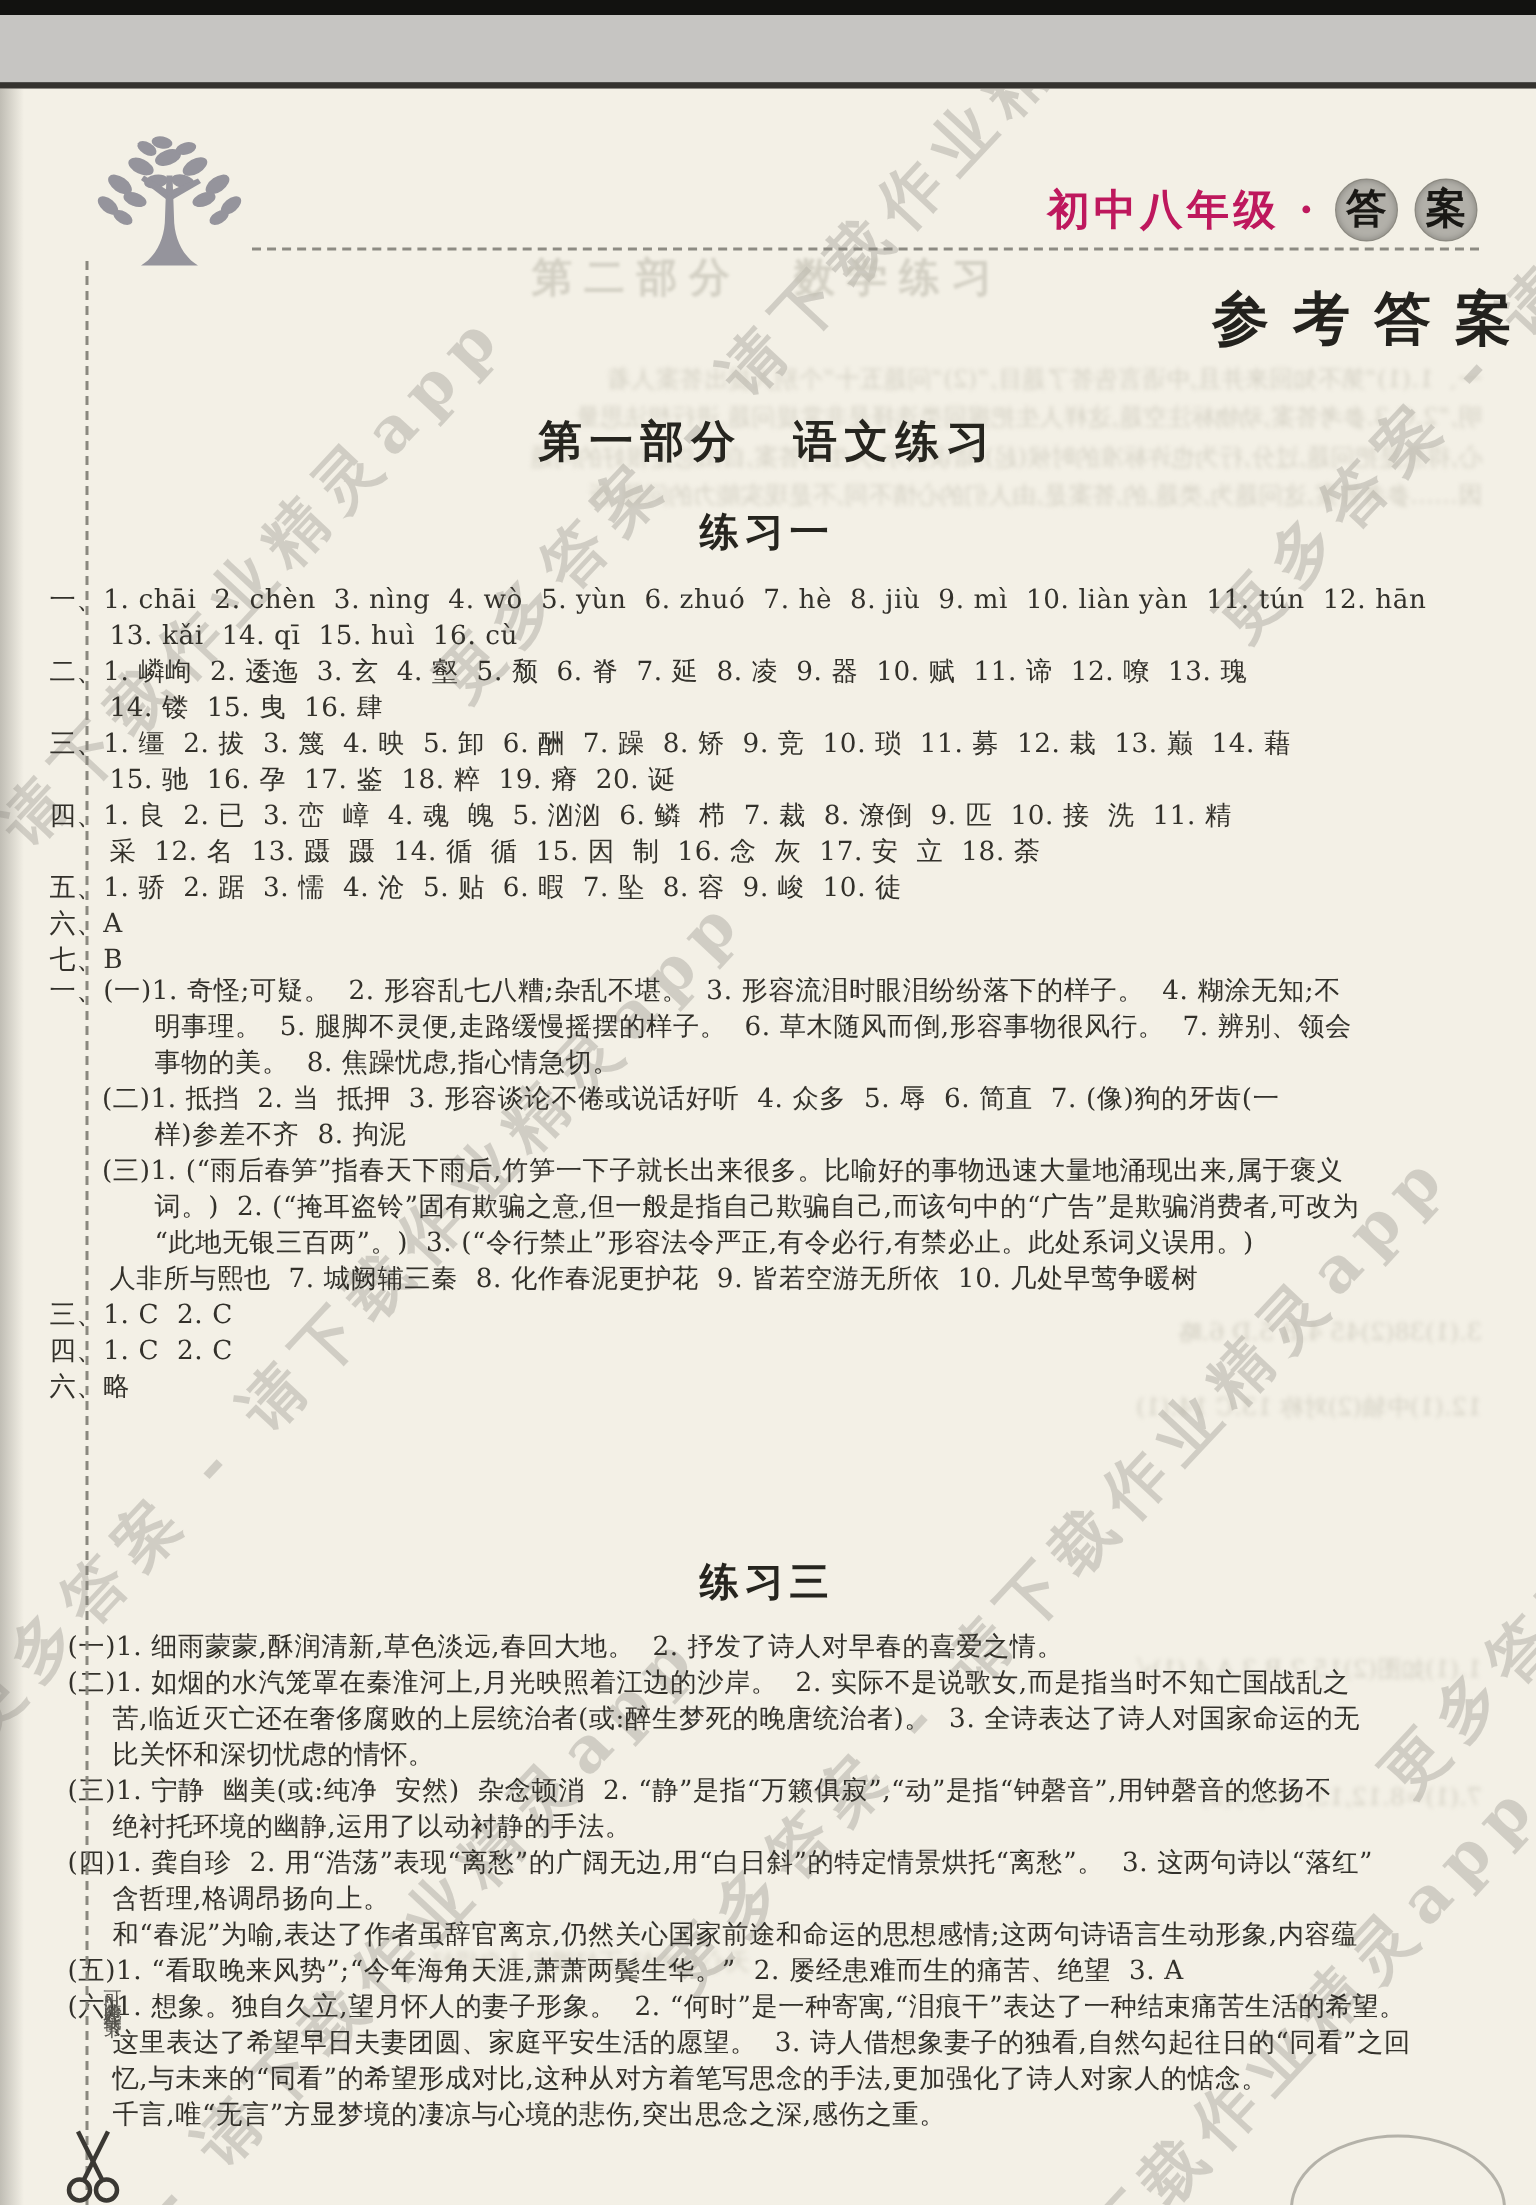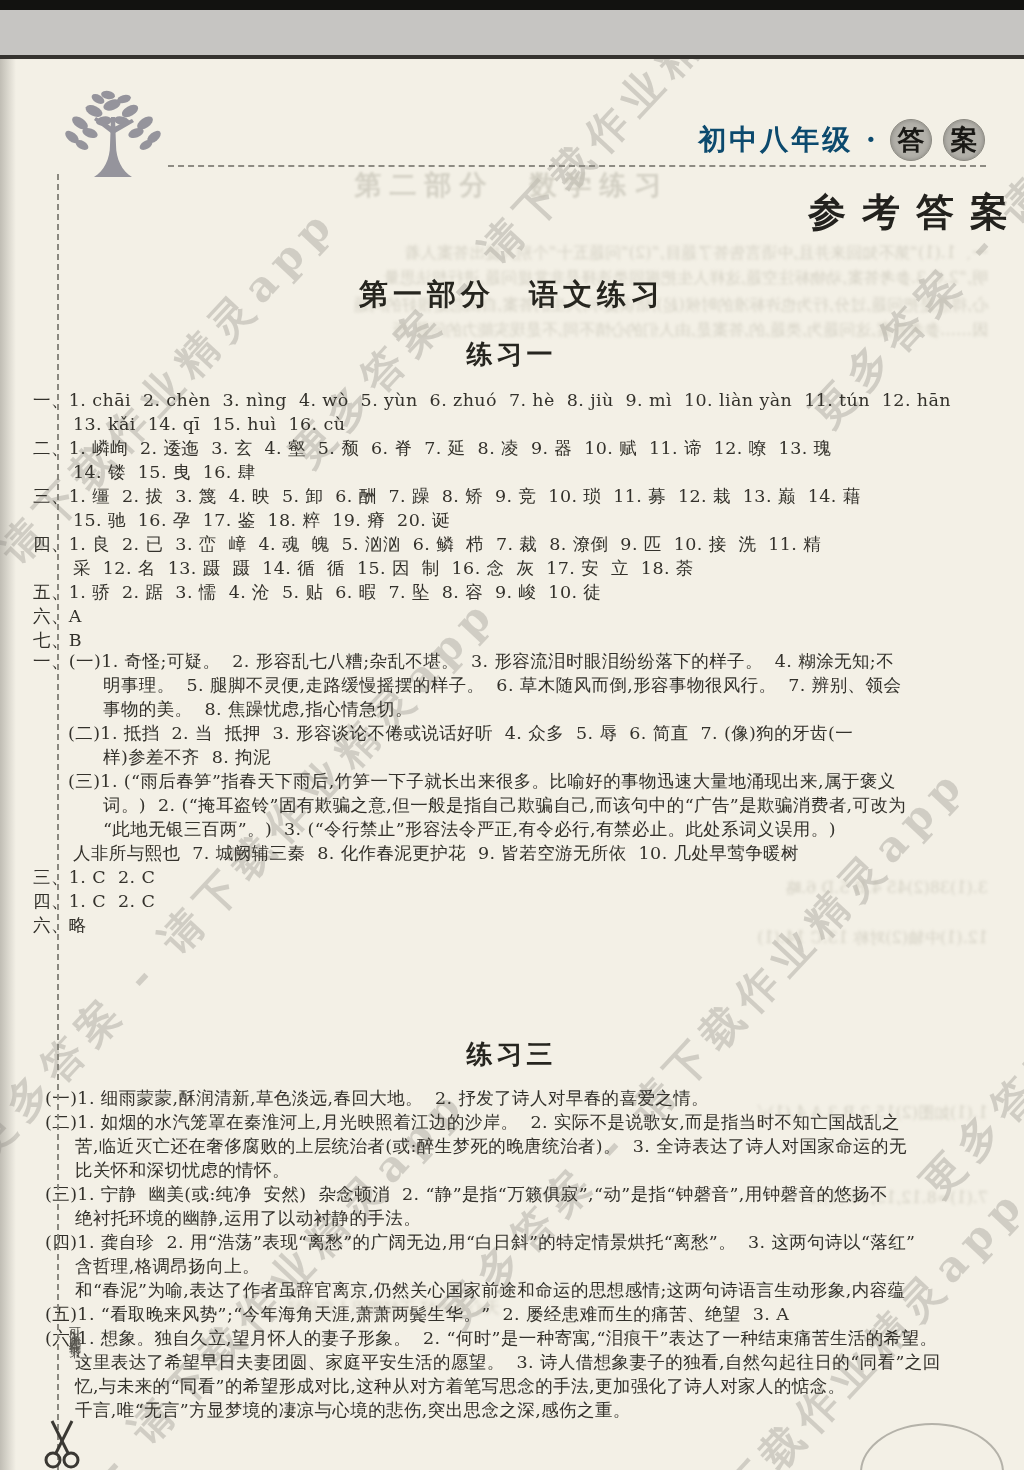--- a/index.html
+++ b/index.html
@@ -25,21 +25,21 @@
   .ghost-title{position:absolute;left:0;top:108px;width:1024px;text-align:center;font-size:27px;
          font-weight:bold;color:#c2bfb2;opacity:.65;filter:blur(1.2px);letter-spacing:8px;pointer-events:none;}
   .g1{left:58px;top:184px;width:930px}.g2{left:58px;top:209px;width:930px}
   .g3{left:58px;top:236px;width:930px}.g4{left:58px;top:261px;width:930px}
   .g5{left:540px;top:819px;width:448px}.g6{left:520px;top:869px;width:468px}
   .g7{left:420px;top:1044px;width:568px}.g8{left:640px;top:1129px;width:348px}
   .g9{left:90px;top:1239px;width:410px}
   
   .tree{position:absolute;left:52px;top:24px;}
   .brandrow{position:absolute;left:0px;top:60px;width:985px;text-align:right;}
-  .brand{font-size:28px;font-weight:bold;color:#0c4a6e;letter-spacing:3px;vertical-align:middle;}
+  .brand{font-size:28px;font-weight:bold;color:#be185d;letter-spacing:3px;vertical-align:middle;}
   .badge{display:inline-block;width:40px;height:40px;line-height:40px;border-radius:50%;
          background:#b2b0a9;border:1px solid #8c8a82;color:#191815;font-size:27px;font-weight:bold;
          text-align:center;vertical-align:middle;margin-left:6px;box-shadow:inset 0 0 4px rgba(0,0,0,.25);}
   .hr-dash{position:absolute;left:168px;top:106px;width:818px;border-top:2px dashed #8d8b83;}
   
   .main-title{position:absolute;left:0;top:128px;width:1024px;text-align:right;font-size:38px;
       font-weight:bold;color:#23221e;letter-spacing:16px;}
   .part-title{position:absolute;left:0;top:216px;width:1024px;text-align:center;font-size:29px;
       font-weight:bold;color:#26251f;letter-spacing:5px;}
   

